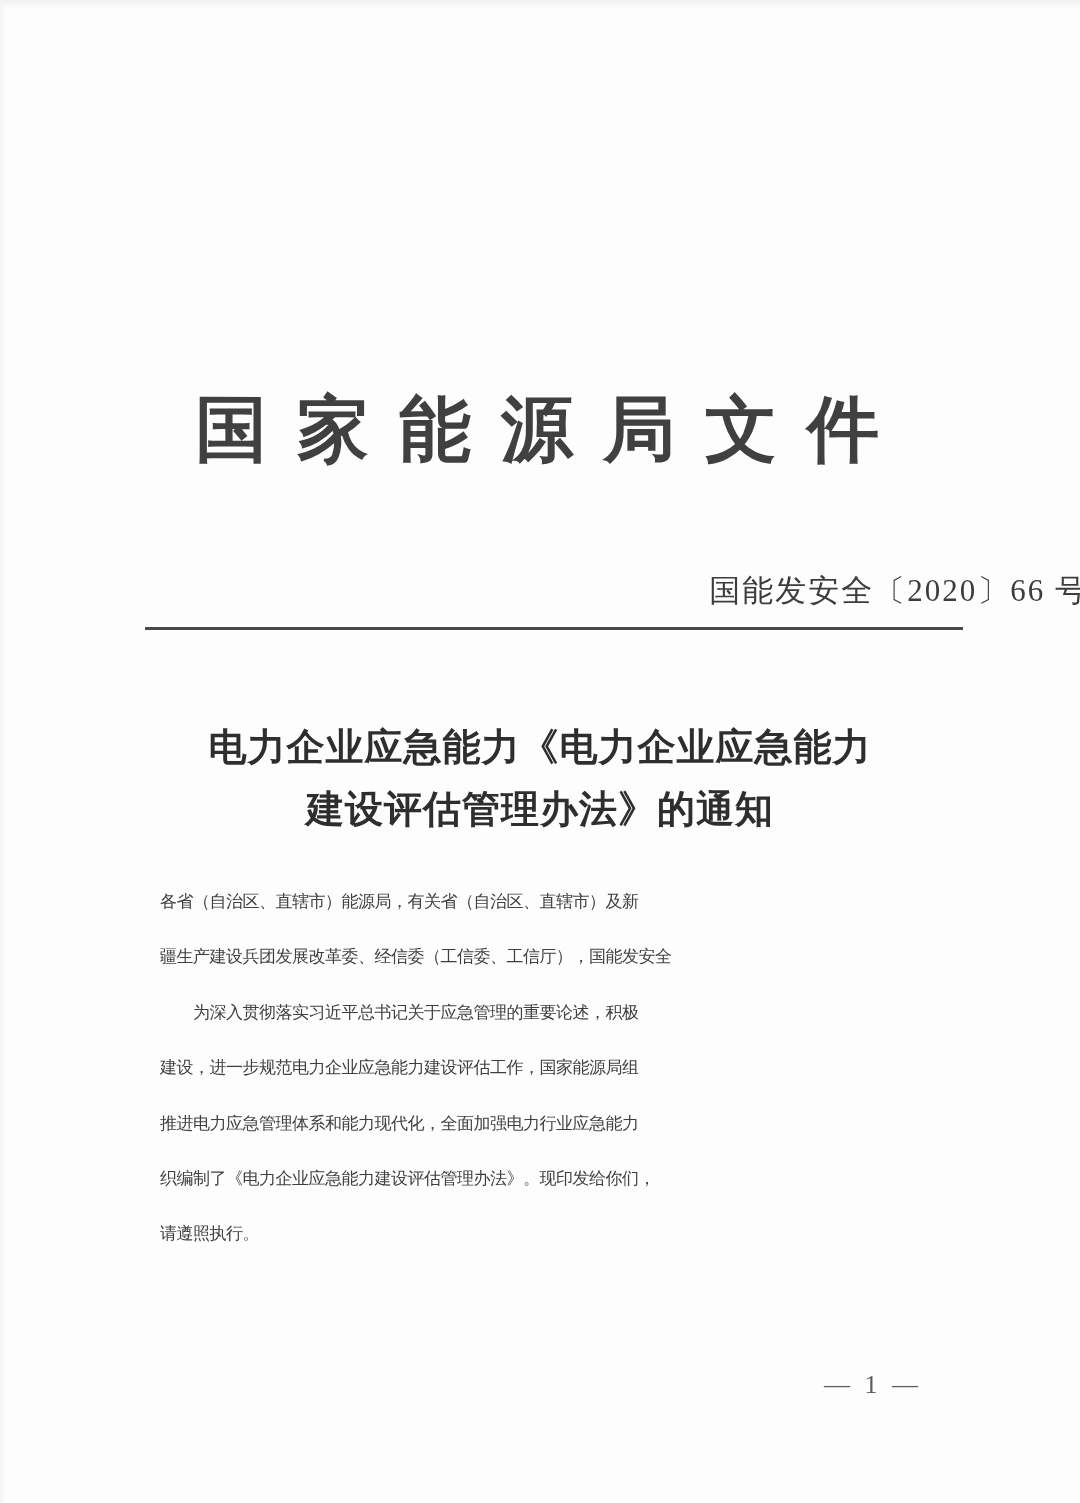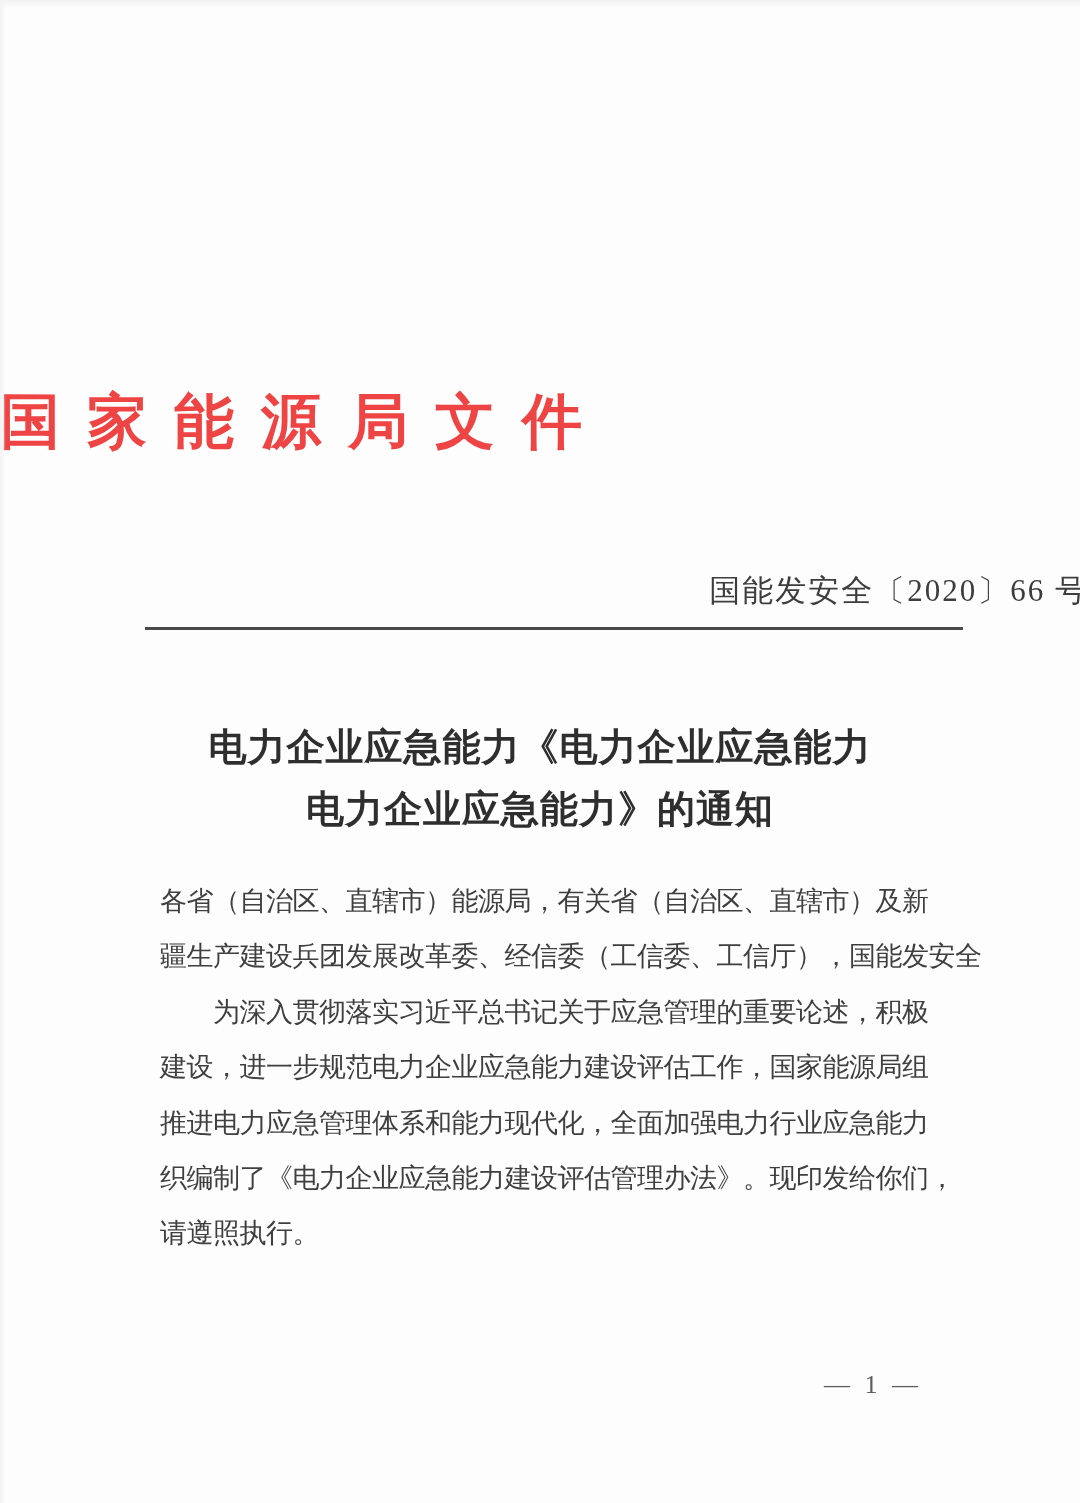--- a/index.html
+++ b/index.html
@@ -32,24 +32,24 @@
     width: 6px; height: 100%;
     background: linear-gradient(to right, #f3f3f3, rgba(255,255,255,0));
     pointer-events: none;
   }
 
   .big-title {
     position: absolute;
     top: 382px;
     left: 0;
     width: 100%;
-    text-align: left;
-    font-size: 60px;
+    text-align: center;
+    font-size: 72px;
     font-weight: bold;
-    color: #ef4444;
+    color: #404040;
     letter-spacing: 6px;
     white-space: nowrap;
   }
 
   .doc-number {
     position: absolute;
     top: 570px;
     left: 8px;
     width: 100%;
     text-align: right;
@@ -81,21 +81,21 @@
   }
   .notice-title .line {
     display: block;
   }
 
   .body-text {
     position: absolute;
     top: 874px;
     left: 160px;
     width: 800px;
-    font-size: 27px;
+    font-size: 17px;
     color: #3f3f3f;
     line-height: 55.4px;
     letter-spacing: -0.5px;
     white-space: nowrap;
   }
 
   .page-number {
     position: absolute;
     top: 1370px;
     right: 158px;
@@ -111,21 +111,21 @@
 <div class="page">
 
   <div class="big-title">国 家 能 源 局 文 件</div>
 
   <div class="doc-number">国能发安全〔2020〕66 号</div>
 
   <div class="rule"></div>
 
   <div class="notice-title">
     <span class="line">电力企业应急能力《电力企业应急能力</span>
-    <span class="line">电力企业应急能力》的通知</span>
+    <span class="line">建设评估管理办法》的通知</span>
   </div>
 
   <div class="body-text">
     <div>各省（自治区、直辖市）能源局，有关省（自治区、直辖市）及新</div>
     <div>疆生产建设兵团发展改革委、经信委（工信委、工信厅），国能发安全</div>
     <div>　　为深入贯彻落实习近平总书记关于应急管理的重要论述，积极</div>
     <div>建设，进一步规范电力企业应急能力建设评估工作，国家能源局组</div>
     <div>推进电力应急管理体系和能力现代化，全面加强电力行业应急能力</div>
     <div>织编制了《电力企业应急能力建设评估管理办法》。现印发给你们，</div>
     <div>请遵照执行。</div>

